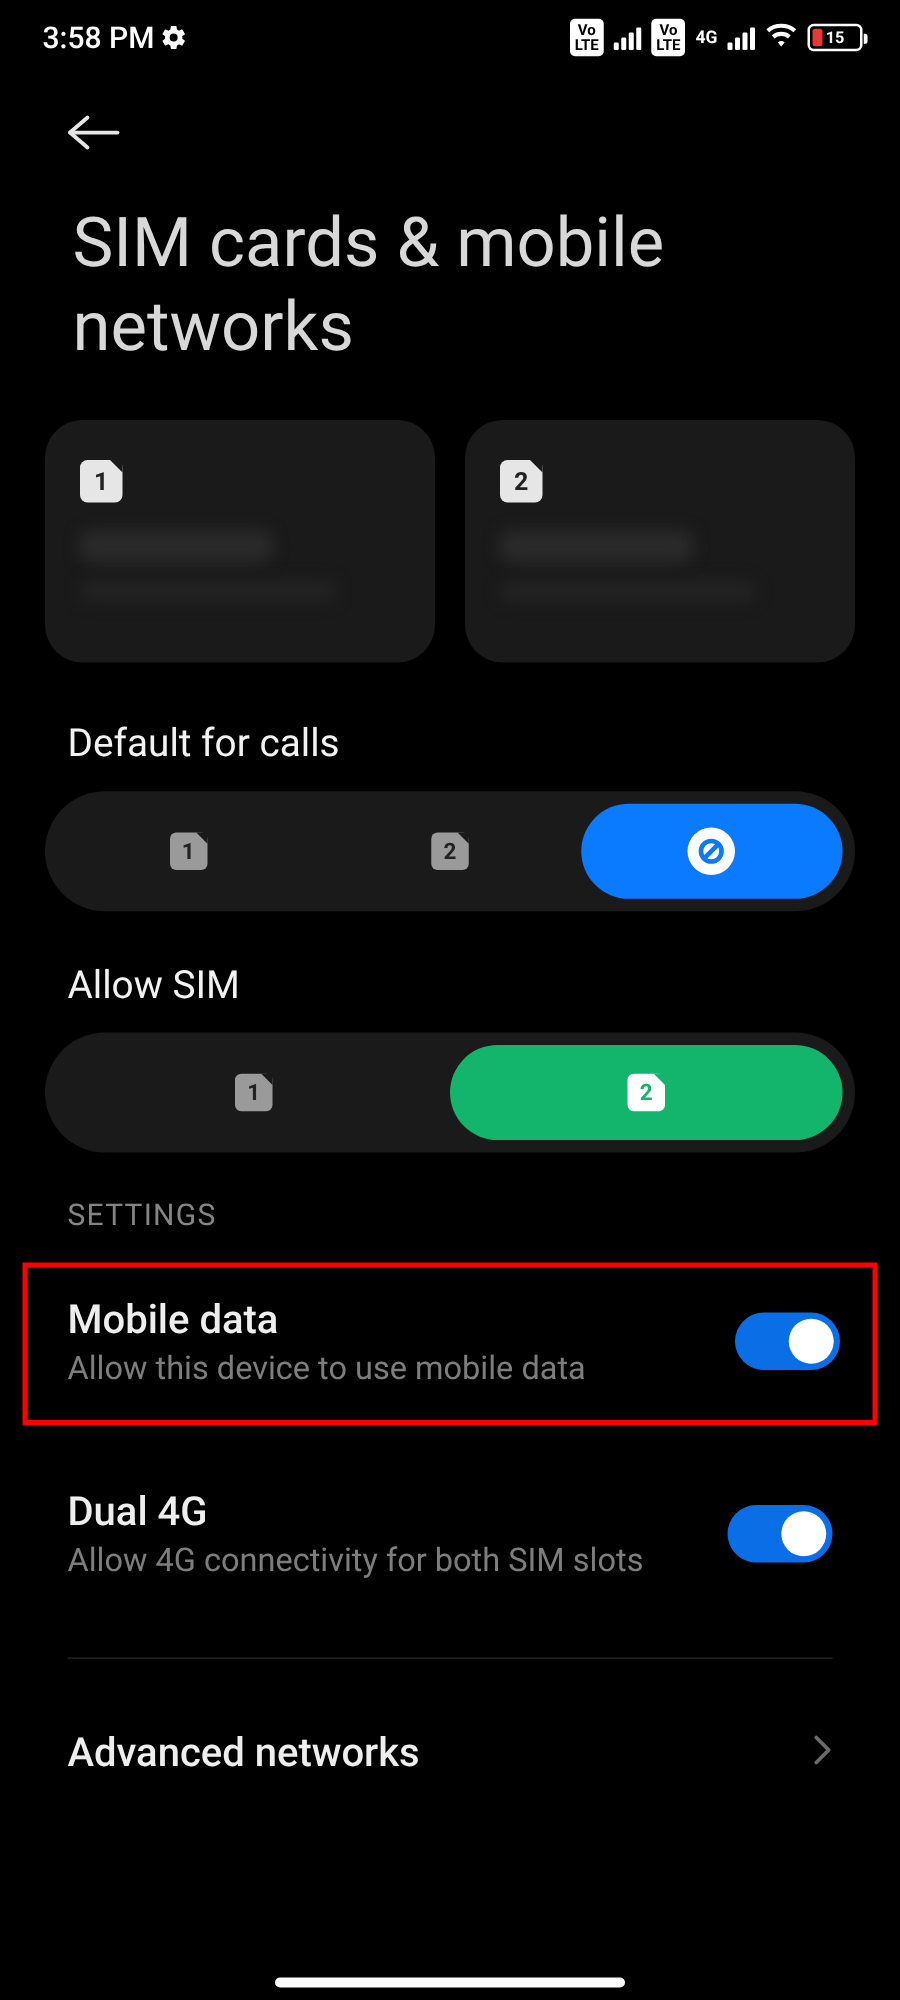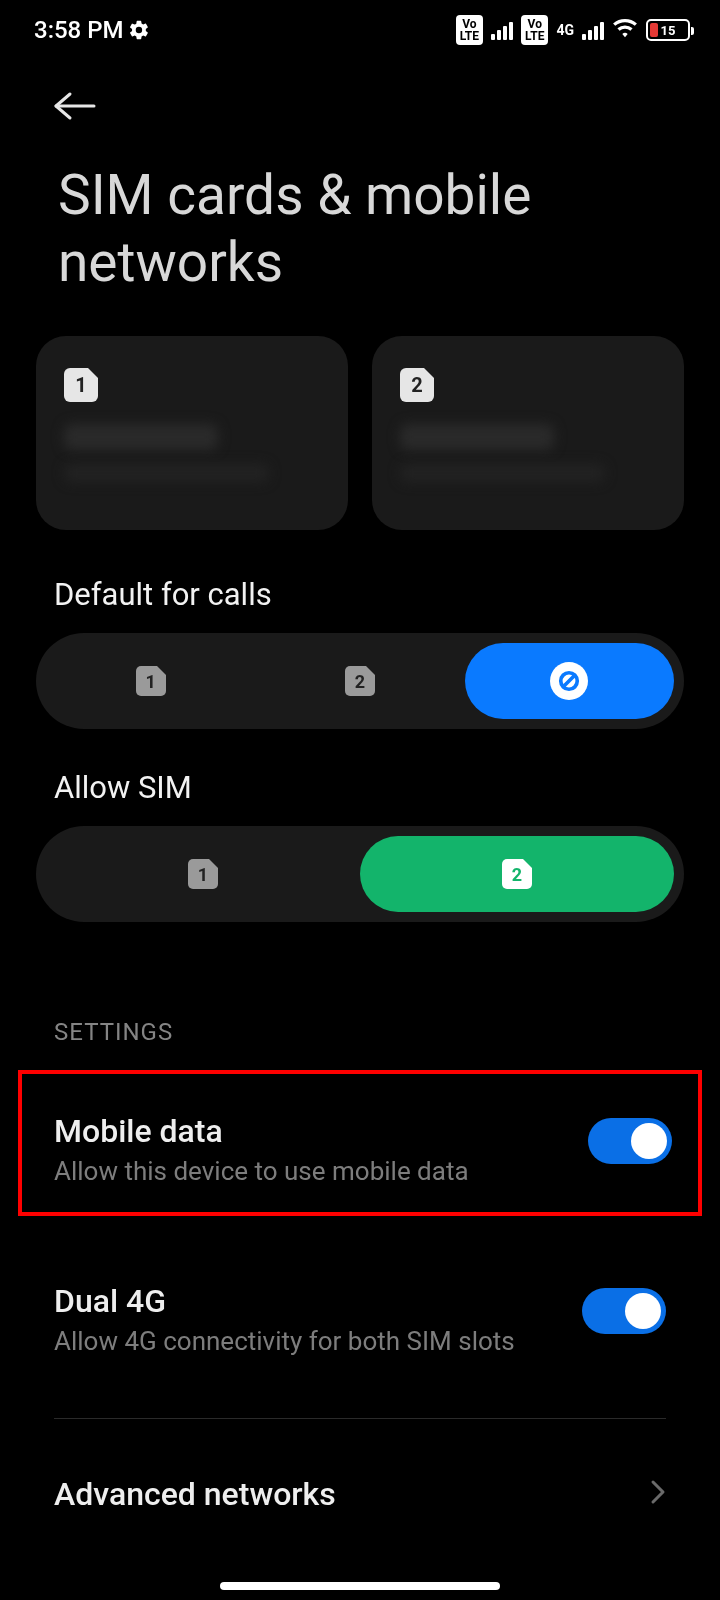--- a/index.html
+++ b/index.html
@@ -225,42 +225,41 @@
       display: flex;
       align-items: center;
       justify-content: center;
     }
 
     
     .settings-hdr {
       color: #848484;
       letter-spacing: 1px;
       font-size: 24px;
-      padding: 96px 18px 24px;
+      padding: 36px 18px 24px;
     }
 
     
     .setting-row {
       display: flex;
       align-items: center;
       justify-content: space-between;
       padding: 22px 18px 26px;
     }
     .setting-row.highlight {
       border: 4px solid #ff0000;
       margin: 0 -18px;
       padding-left: 32px;
       padding-right: 26px;
     }
     .setting-row.dual { margin-top: 28px; }
     .setting-text .title {
       font-size: 32px;
       font-weight: 500;
       color: #eee;
-      margin-top: 16px;
     }
     .setting-text .subtitle {
       font-size: 26px;
       color: #7d7d7d;
       margin-top: 6px;
     }
     .toggle {
       width: 84px;
       height: 46px;
       background: #0a6fe6;

